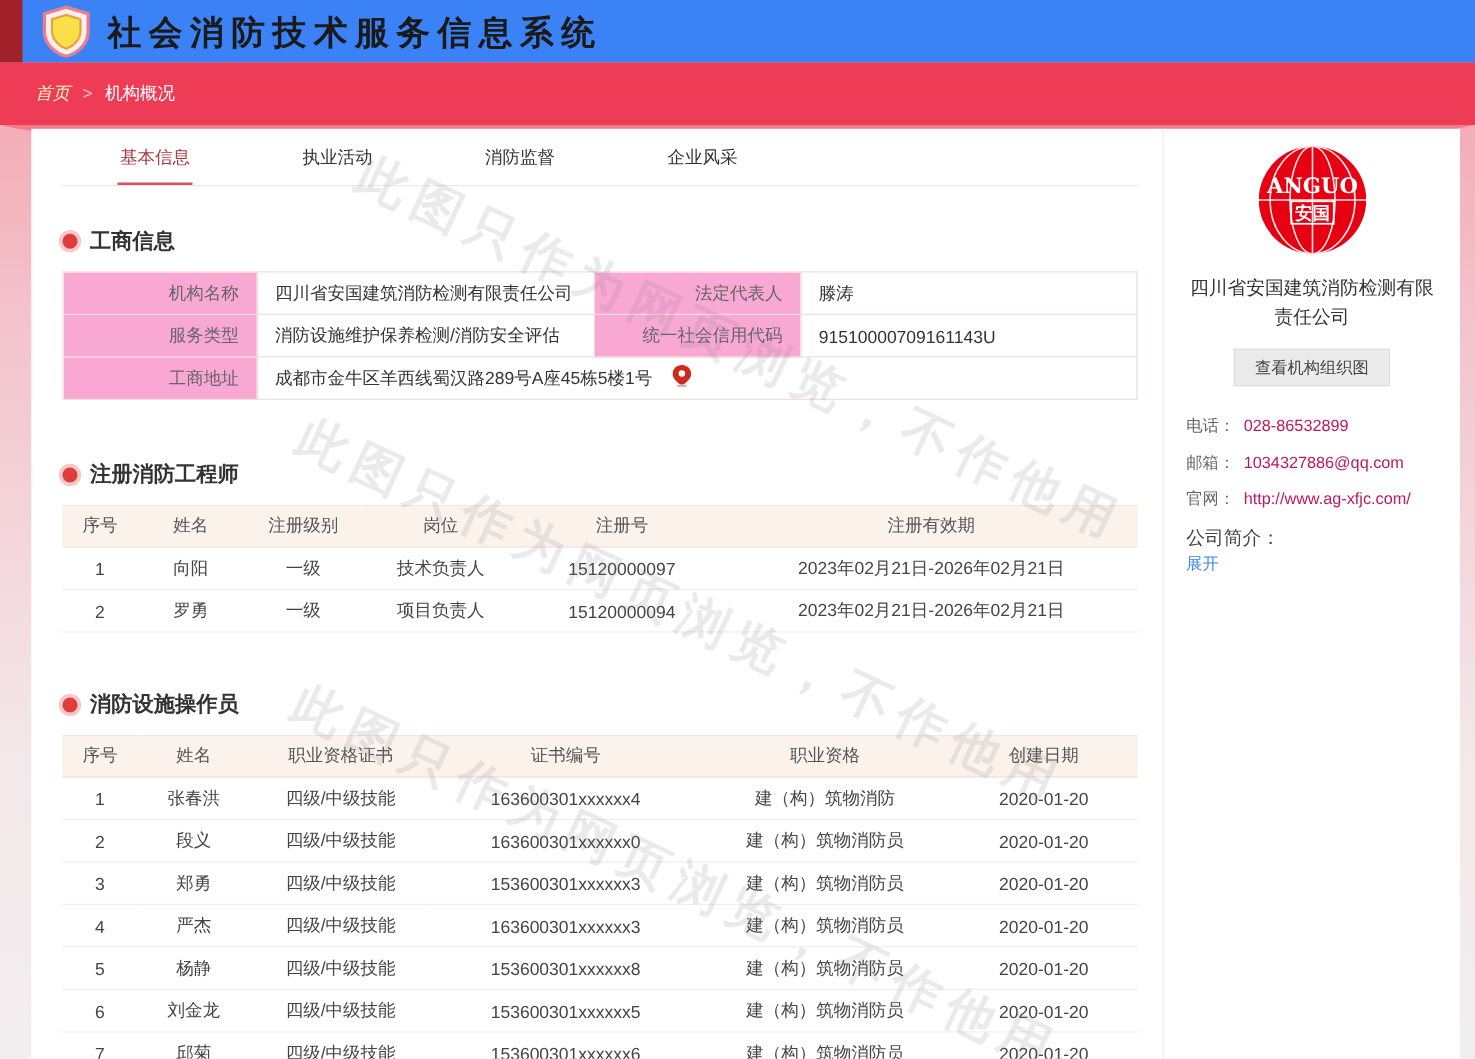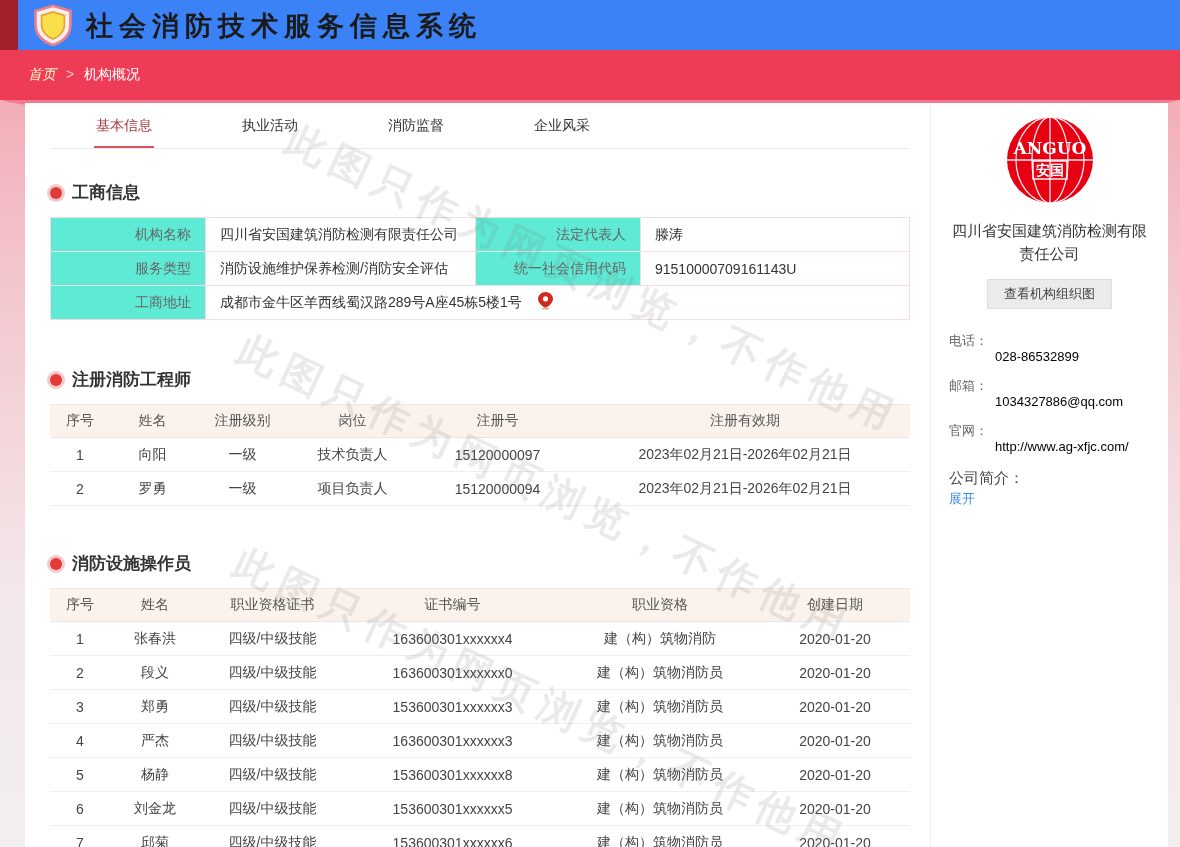--- a/index.html
+++ b/index.html
@@ -38,21 +38,21 @@
   
   .section-head { display:flex; align-items:center; }
   .sec-dot { width:12px; height:12px; border-radius:50%; background:#e23b3b;
     box-shadow:0 0 0 3px #f7caca; margin-right:10px; }
   .sec-title { font-size:17px; font-weight:bold; color:#333; }
 
   
   table { border-collapse:collapse; width:100%; }
   .biz-table { margin-top:13px; }
   .biz-table td { border:1px solid #f3dde0; height:34px; font-size:14px; }
-  .biz-table td.lbl { background:#5eead4; color:#666; text-align:right; padding-right:14px; }
+  .biz-table td.lbl { background:#f9a8d4; color:#666; text-align:right; padding-right:14px; }
   .biz-table td.val { color:#333; padding-left:14px; }
   .c1 { width:155px; } .c2 { width:270px; } .c3 { width:165px; }
   .pin-icon { display:inline-block; vertical-align:-3px; margin-left:12px; cursor:pointer; }
 
   
   .data-table { margin-top:13px; }
   .data-table th { background:#fbf2ec; color:#555; font-weight:normal; font-size:14px;
     height:33px; border-top:1px solid #f3e6df; border-bottom:1px solid #f0e4de; }
   .data-table td { color:#444; font-size:14px; height:34px; text-align:center;
     border-bottom:1px solid #efefef; }
@@ -64,21 +64,21 @@
   .sidebar { position:absolute; right:0; top:0; width:238px; height:744px;
     border-left:1px solid #ececec; padding:14px 18px 0 18px; }
   .org-logo { display:block; margin:0 auto; width:86px; height:86px; }
   .company-name { margin-top:16px; text-align:center; font-size:15px; color:#333; line-height:1.55; }
   .orgchart-btn { display:block; margin:13px auto 0 auto; background:#ebebeb;
     border:1px solid #dedede; font-size:13px; color:#444; padding:5px 16px; cursor:pointer;
     font-family:"Liberation Sans",sans-serif; }
   .contact { margin-top:22px; font-size:13px; }
   .contact-row { display:flex; line-height:20px; margin-bottom:9px; }
   .contact-row .cl { color:#666; flex:0 0 46px; }
-  .contact-row .cv { color:#000000; word-break:break-all;margin-top:16px; }
+  .contact-row .cv { color:#be185d; word-break:break-all; }
   .intro-title { margin-top:12px; font-size:15px; color:#444; }
   .intro-text { margin-top:9px; font-size:13px; color:#555; line-height:21px; text-align:justify; }
   .expand-link { display:inline-block; margin-top:2px; font-size:13px; color:#3c8ae8; cursor:pointer; }
 
   
   .watermark { position:absolute; z-index:6; white-space:nowrap; font-size:40px;
     letter-spacing:8px; color:rgba(125,125,125,0.16); font-weight:bold;
     transform:rotate(25deg); transform-origin:left top; pointer-events:none; }
   .wm1 { left:300px; top:112px; } .wm2 { left:252px; top:322px; } .wm3 { left:248px; top:535px; }
 </style>

